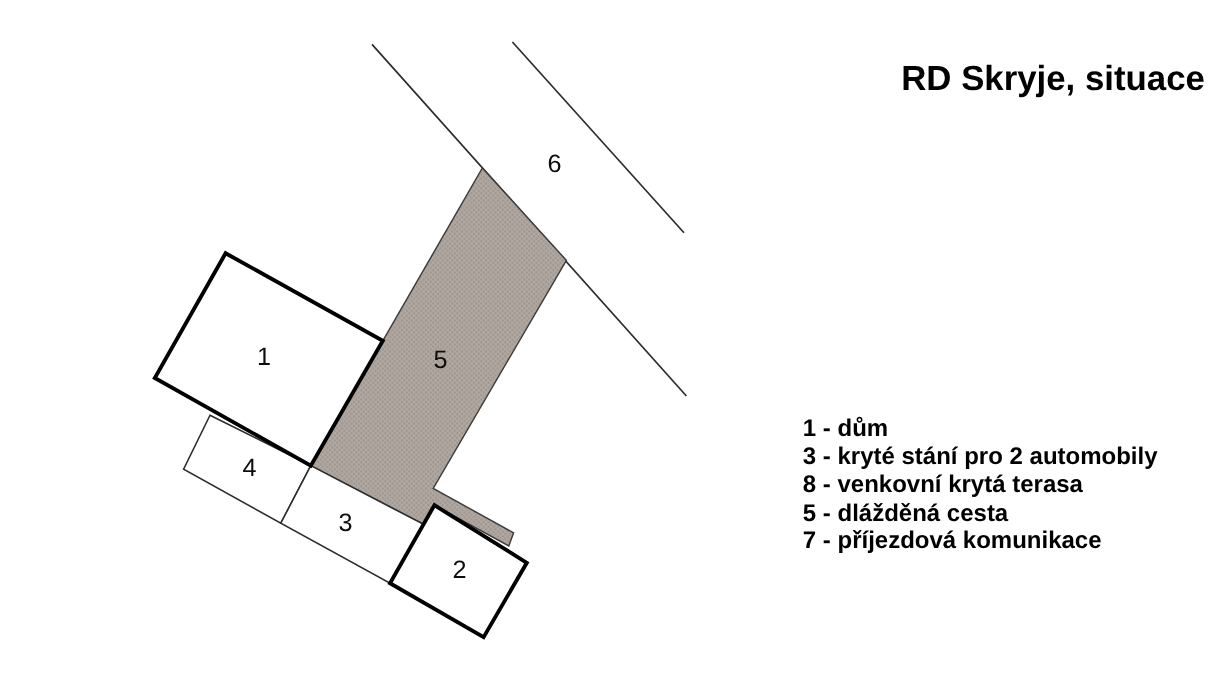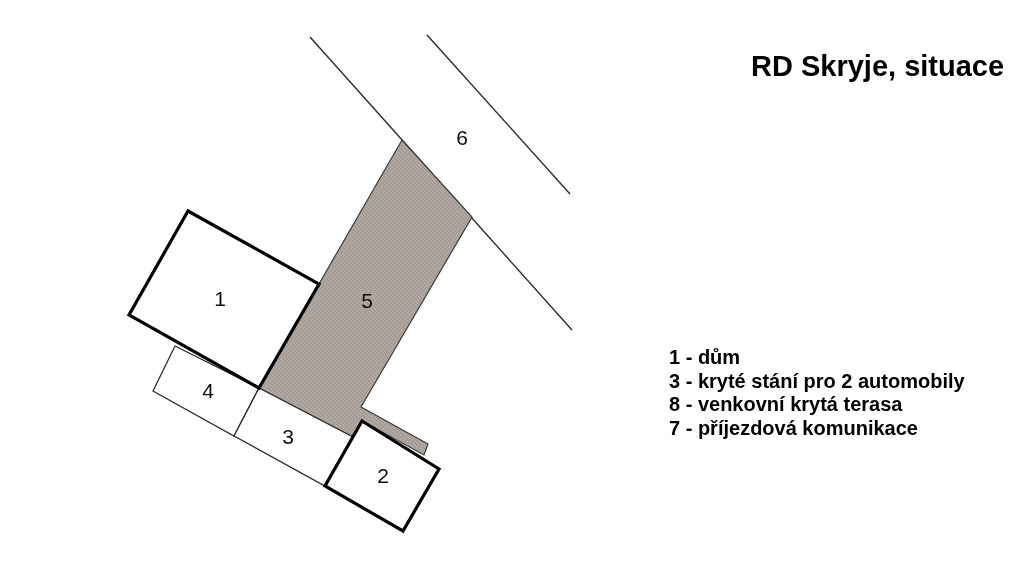--- a/index.html
+++ b/index.html
@@ -62,14 +62,15 @@
   <text class="area-label" x="367" y="300">5</text>
   <text class="area-label" x="462" y="137">6</text>
 </svg>
 
 <div class="page-title">RD Skryje, situace</div>
 
 <div class="legend">
   <div class="legend-item">1 - dům</div>
   <div class="legend-item">3 - kryté stání pro 2 automobily</div>
   <div class="legend-item">8 - venkovní krytá terasa</div>
+  <div class="legend-item">5 - dlážděná cesta</div>
   <div class="legend-item">7 - příjezdová komunikace</div>
 </div>
 
 </body></html>

